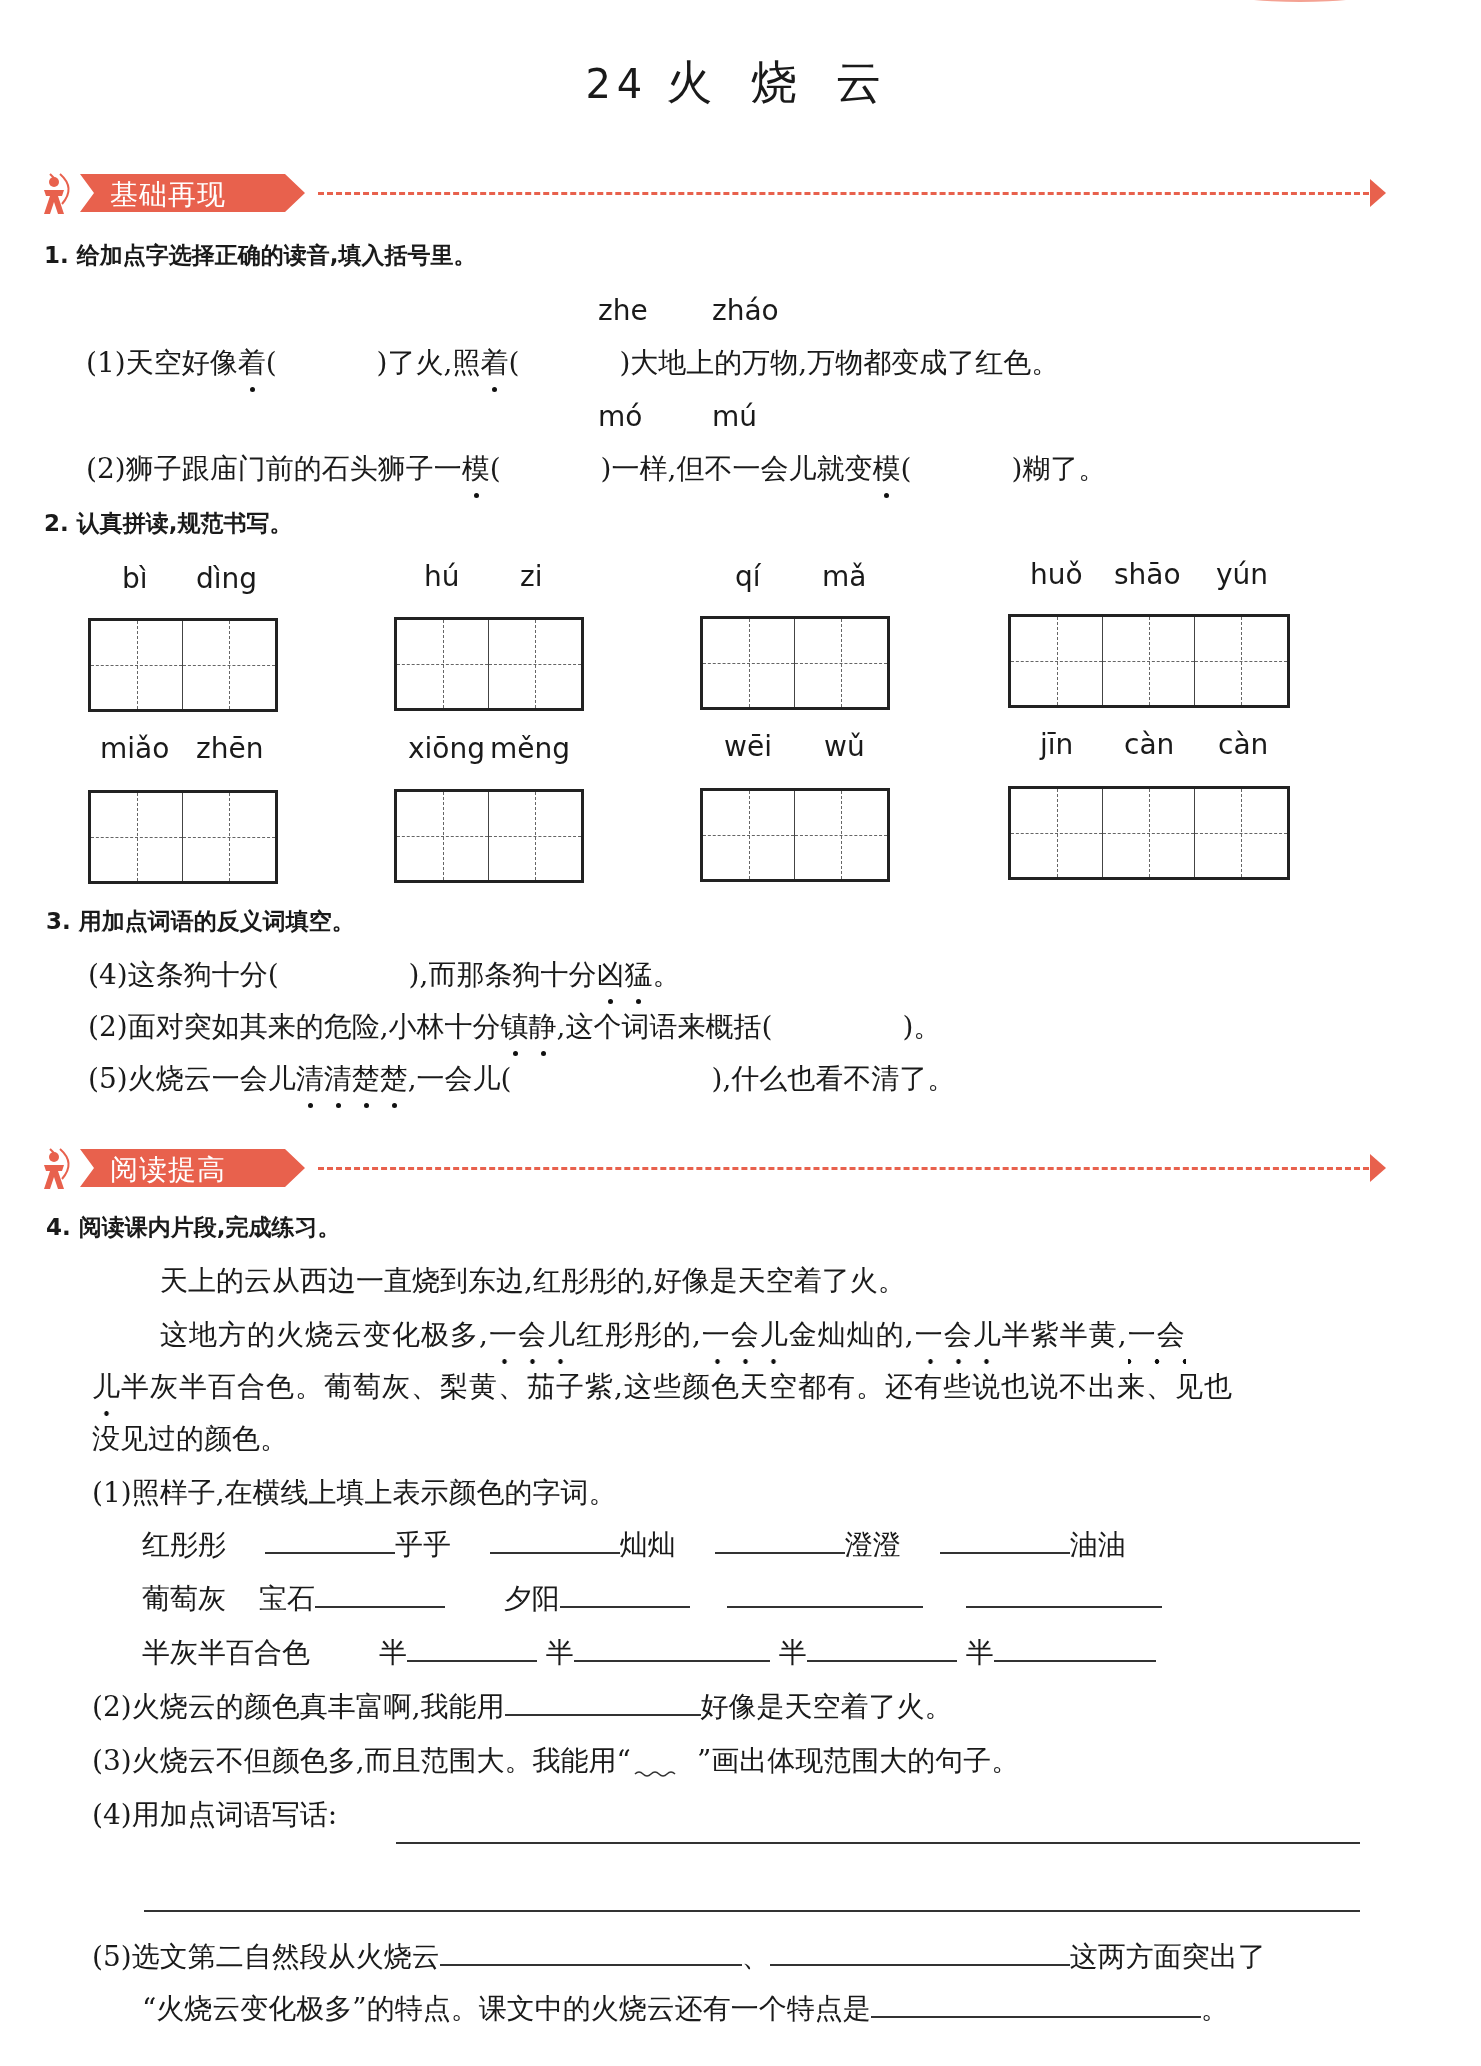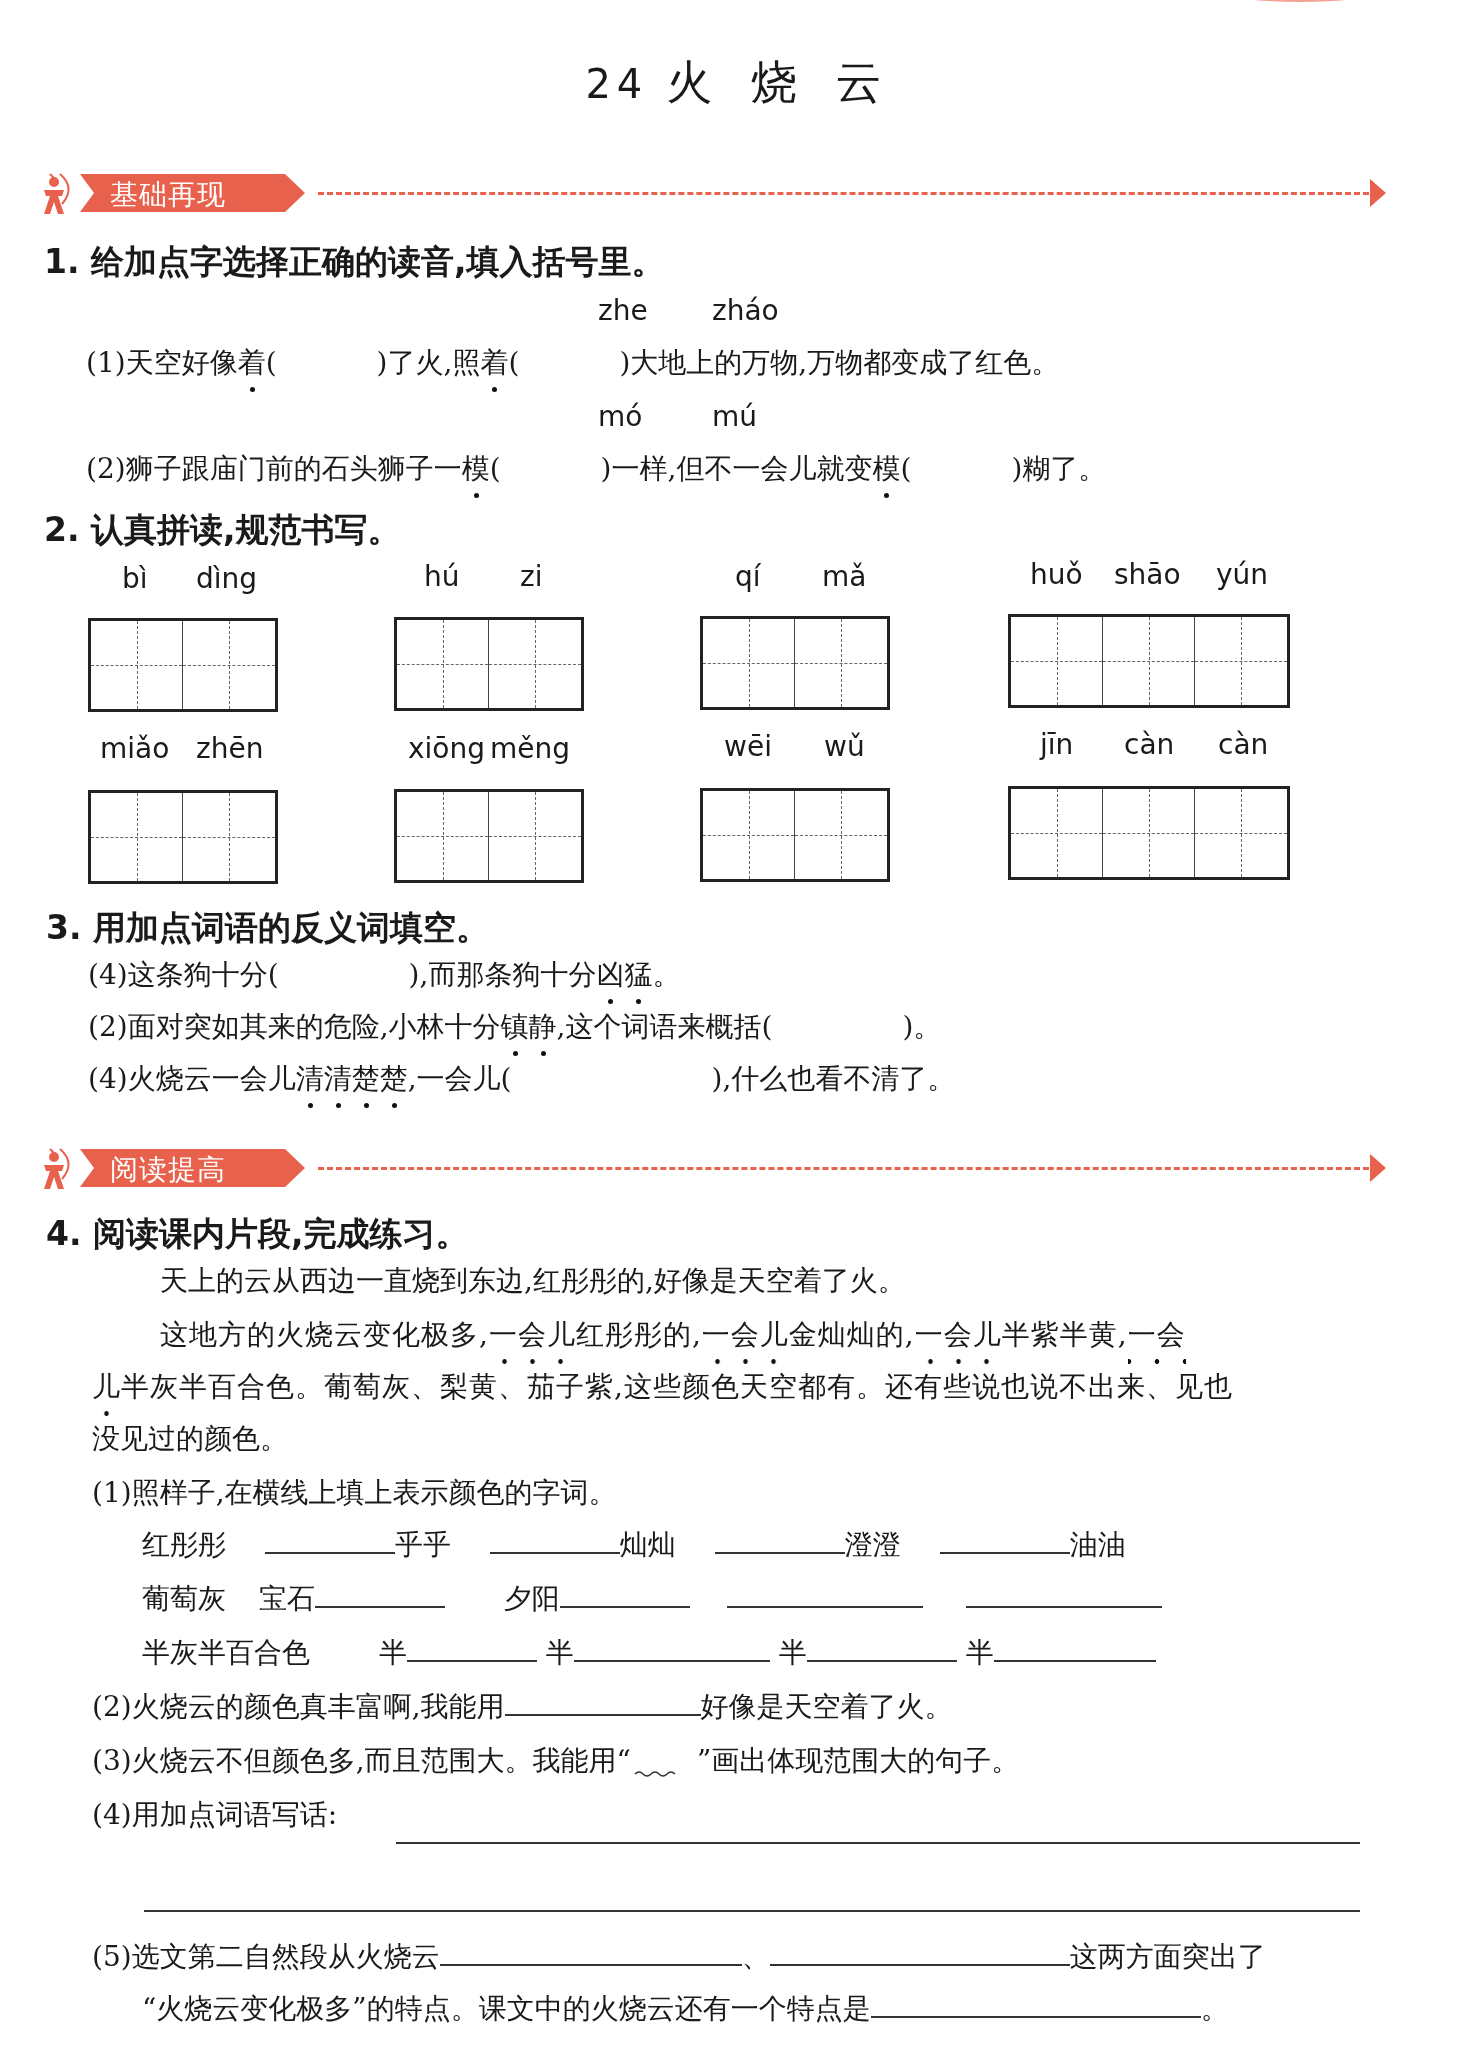--- a/index.html
+++ b/index.html
@@ -15,21 +15,21 @@
 
     
     .sec { position: absolute; left: 40px; height: 50px; width: 1340px; }
     .sec .icon { position: absolute; left: 0; top: 2px; width: 40px; height: 46px; }
     .sec .banner { position: absolute; left: 40px; top: 6px; height: 38px; width: 225px; }
     .sec .banner svg { position: absolute; left: 0; top: 0; }
     .sec .banner span { position: absolute; left: 30px; top: 2px; font-size: 28px; color: #fff; font-family: "DejaVu Sans", "Liberation Sans", sans-serif; letter-spacing: 1px; }
     .sec .dash { position: absolute; left: 278px; top: 24px; width: 1060px; height: 0; border-top: 3px dashed #e8614d; }
     .sec .arrow { position: absolute; left: 1330px; top: 11px; width: 0; height: 0; border-top: 14px solid transparent; border-bottom: 14px solid transparent; border-left: 16px solid #e8614d; }
 
-    .qhead { position: absolute; font-size: 33px; font-family: "DejaVu Sans", "Liberation Sans", sans-serif; font-weight: bold; }
+    .qhead { position: absolute; font-size: 23px; font-family: "DejaVu Sans", "Liberation Sans", sans-serif; font-weight: bold; }
     .line { position: absolute; font-size: 28px; white-space: nowrap; }
     .py { position: absolute; font-size: 28px; font-family: "DejaVu Sans", "Liberation Sans", sans-serif; white-space: nowrap; }
     .dot { position: relative; display: inline-block; }
     .dot::after { content: ""; position: absolute; left: 50%; bottom: -10px; width: 5px; height: 5px; margin-left: -2px; border-radius: 50%; background: #111; }
     .wave { position: relative; display: inline-block; width: 66px; height: 30px; vertical-align: middle; }
     .gap { display: inline-block; }
 
     
     .grid { position: absolute; height: 94px; border: 3px solid #222; display: flex; }
     .cell { position: relative; width: 92px; height: 100%; border-right: 1.5px solid #444; }
@@ -145,21 +145,21 @@
 
 <div class="line" style="left:88px; top:956px;">
   <span>(4)这条狗十分(</span><span class="gap" style="width:130px;"></span><span>),而那条狗十分</span><span class="dot">凶</span><span class="dot">猛</span><span>。</span>
 </div>
 
 <div class="line" style="left:88px; top:1008px;">
   <span>(2)面对突如其来的危险,小林十分</span><span class="dot">镇</span><span class="dot">静</span><span>,这个词语来概括(</span><span class="gap" style="width:130px;"></span><span>)。</span>
 </div>
 
 <div class="line" style="left:88px; top:1060px;">
-  <span>(4)火烧云一会儿</span><span class="dot">清</span><span class="dot">清</span><span class="dot">楚</span><span class="dot">楚</span><span>,一会儿(</span><span class="gap" style="width:200px;"></span><span>),什么也看不清了。</span>
+  <span>(5)火烧云一会儿</span><span class="dot">清</span><span class="dot">清</span><span class="dot">楚</span><span class="dot">楚</span><span>,一会儿(</span><span class="gap" style="width:200px;"></span><span>),什么也看不清了。</span>
 </div>
 
 <div class="sec" style="top:1143px;">
   <svg class="icon" viewBox="0 0 40 46">
     <circle cx="14" cy="12" r="5" fill="#e8614d"></circle>
     <path d="M4 20 L24 20 L22 26 L6 26 Z" fill="#e8614d"></path>
     <path d="M10 26 L4 44 L10 44 L14 32 L18 44 L24 44 L18 26 Z" fill="#e8614d"></path>
     <path d="M20 4 Q36 18 22 34" stroke="#e8614d" stroke-width="2" fill="none"></path>
     <path d="M10 4 L14 8" stroke="#e8614d" stroke-width="2"></path>
   </svg>

